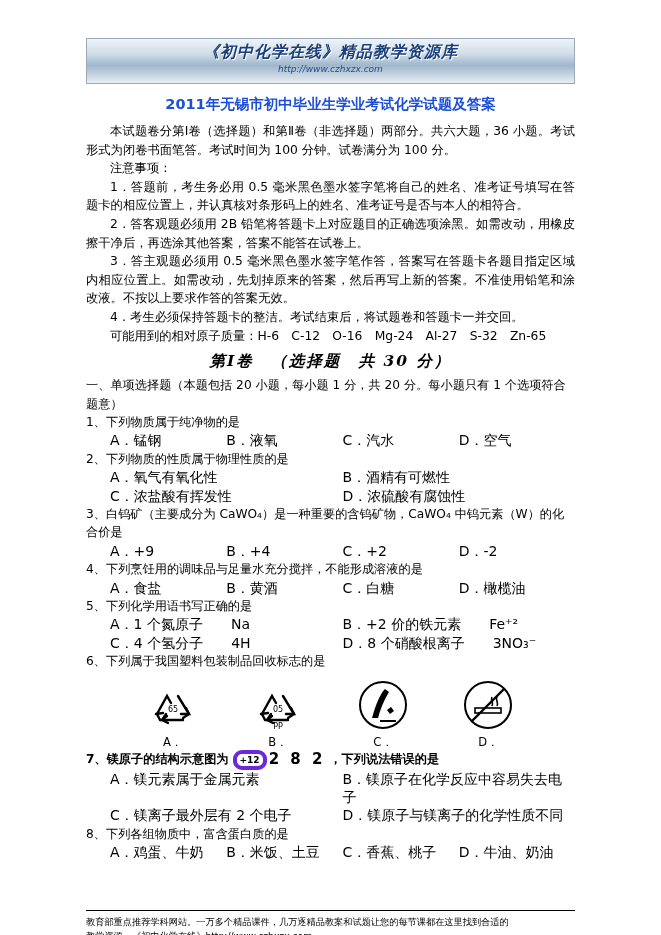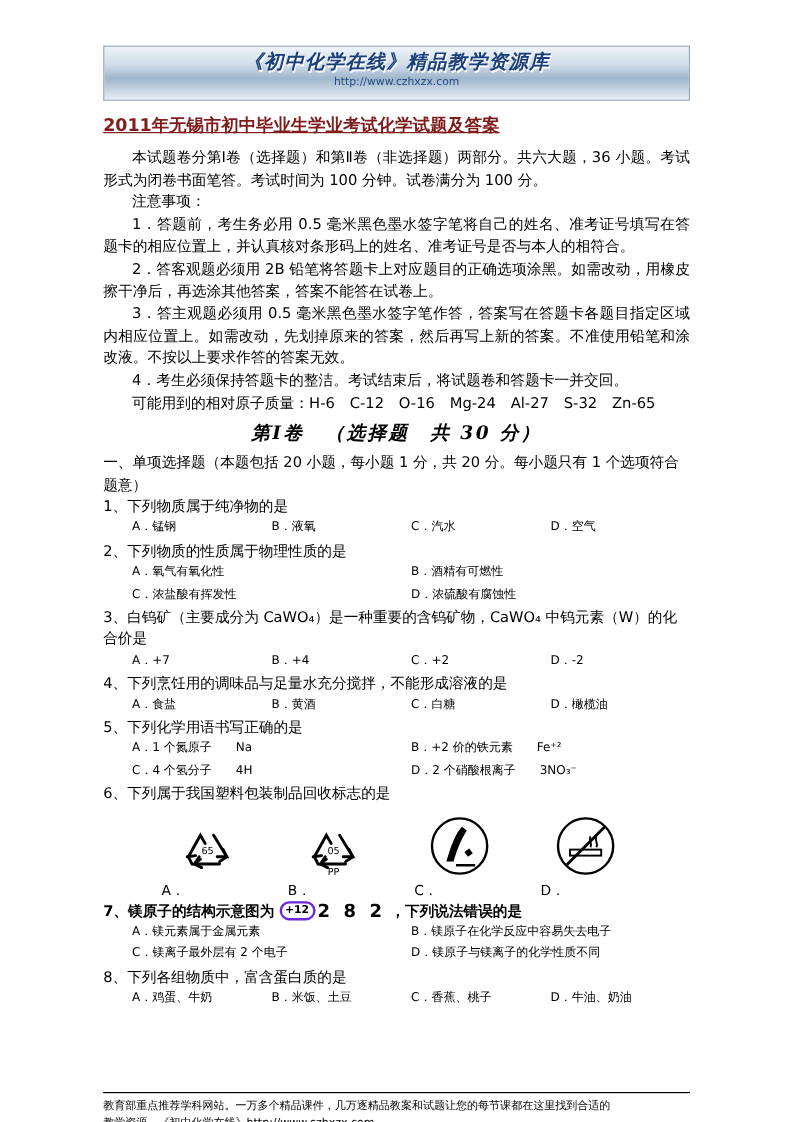--- a/index.html
+++ b/index.html
@@ -48,32 +48,32 @@
   }
   .banner .b-url {
     position: absolute;
     top: 25px;
     left: 0;
     right: 0;
     text-align: center;
     font-size: 9px;
     color: #234b86;
     font-family: "DejaVu Sans", sans-serif;
+    font-style: italic;
   }
 
   
   h1.doc-title {
     margin: 11px 0 0 0;
-    text-align: left;
+    text-align: center;
     font-size: 14.5px;
     font-weight: bold;
-    color: #7f1d1d;
+    color: #1d4ed8;
     font-family: "DejaVu Sans", sans-serif;
     letter-spacing: 0px;
-    text-decoration: underline;
   }
 
   
   .p {
     font-size: 12.3px;
     line-height: 18.6px;
     margin: 0;
     text-align: justify;
     font-family: "DejaVu Sans", sans-serif;
   }
@@ -92,36 +92,36 @@
   }
 
   .q {
     font-size: 12.2px;
     line-height: 18.4px;
     margin: 0;
     font-family: "DejaVu Sans", sans-serif;
   }
   .opts {
     display: flex;
-    font-size: 10px;
+    font-size: 14px;
     line-height: 18.4px;
     padding-left: 24px;
     font-family: "DejaVu Sans", sans-serif;
   }
   .opts.two > div { width: 50%; }
   .opts.four > div { width: 25%; }
 
   
   .symbols {
     display: flex;
     justify-content: space-around;
     align-items: flex-end;
     padding: 6px 34px 0 34px;
   }
-  .sym { text-align: left; width: 76px; }
+  .sym { text-align: center; width: 76px; }
   .sym .glyph {
     height: 56px;
     display: flex;
     align-items: center;
     justify-content: center;
   }
   .sym .lab {
     font-size: 11.5px;
     margin-top: 2px;
     font-family: "DejaVu Sans", sans-serif;
@@ -134,21 +134,21 @@
     font-size: 12.2px;
     line-height: 18.4px;
     font-weight: bold;
   }
   .atom-fig {
     display: inline-flex;
     align-items: center;
     margin: 0 4px;
   }
   .atom-fig .nuc {
-    border: 2px solid #6d28d9;
+    border: 4px solid #6d28d9;
     border-radius: 9px;
     font-size: 9px;
     padding: 0px 3px;
     line-height: 12px;
   }
   .atom-fig .shells {
     font-size: 15px;
     letter-spacing: 3px;
     margin-left: 2px;
   }
@@ -203,42 +203,42 @@
     <div>A．氧气有氧化性</div>
     <div>B．酒精有可燃性</div>
   </div>
   <div class="opts two">
     <div>C．浓盐酸有挥发性</div>
     <div>D．浓硫酸有腐蚀性</div>
   </div>
 
   <p class="q">3、白钨矿（主要成分为 CaWO₄）是一种重要的含钨矿物，CaWO₄ 中钨元素（W）的化合价是</p>
   <div class="opts four">
-    <div>A．+7</div>
+    <div>A．+9</div>
     <div>B．+4</div>
     <div>C．+2</div>
     <div>D．-2</div>
   </div>
 
   <p class="q">4、下列烹饪用的调味品与足量水充分搅拌，不能形成溶液的是</p>
   <div class="opts four">
     <div>A．食盐</div>
     <div>B．黄酒</div>
     <div>C．白糖</div>
     <div>D．橄榄油</div>
   </div>
 
   <p class="q">5、下列化学用语书写正确的是</p>
   <div class="opts two">
     <div>A．1 个氮原子　　Na</div>
     <div>B．+2 价的铁元素　　Fe⁺²</div>
   </div>
   <div class="opts two">
     <div>C．4 个氢分子　　4H</div>
-    <div>D．2 个硝酸根离子　　3NO₃⁻</div>
+    <div>D．8 个硝酸根离子　　3NO₃⁻</div>
   </div>
 
   <p class="q">6、下列属于我国塑料包装制品回收标志的是</p>
   <div class="symbols">
 
     <div class="sym">
       <div class="glyph">
         <svg width="52" height="50" viewBox="0 0 52 50">
           <g fill="none" stroke="#000" stroke-width="2.4" stroke-linecap="round">
             <path d="M10 34 L20 16 L24 23"></path>

